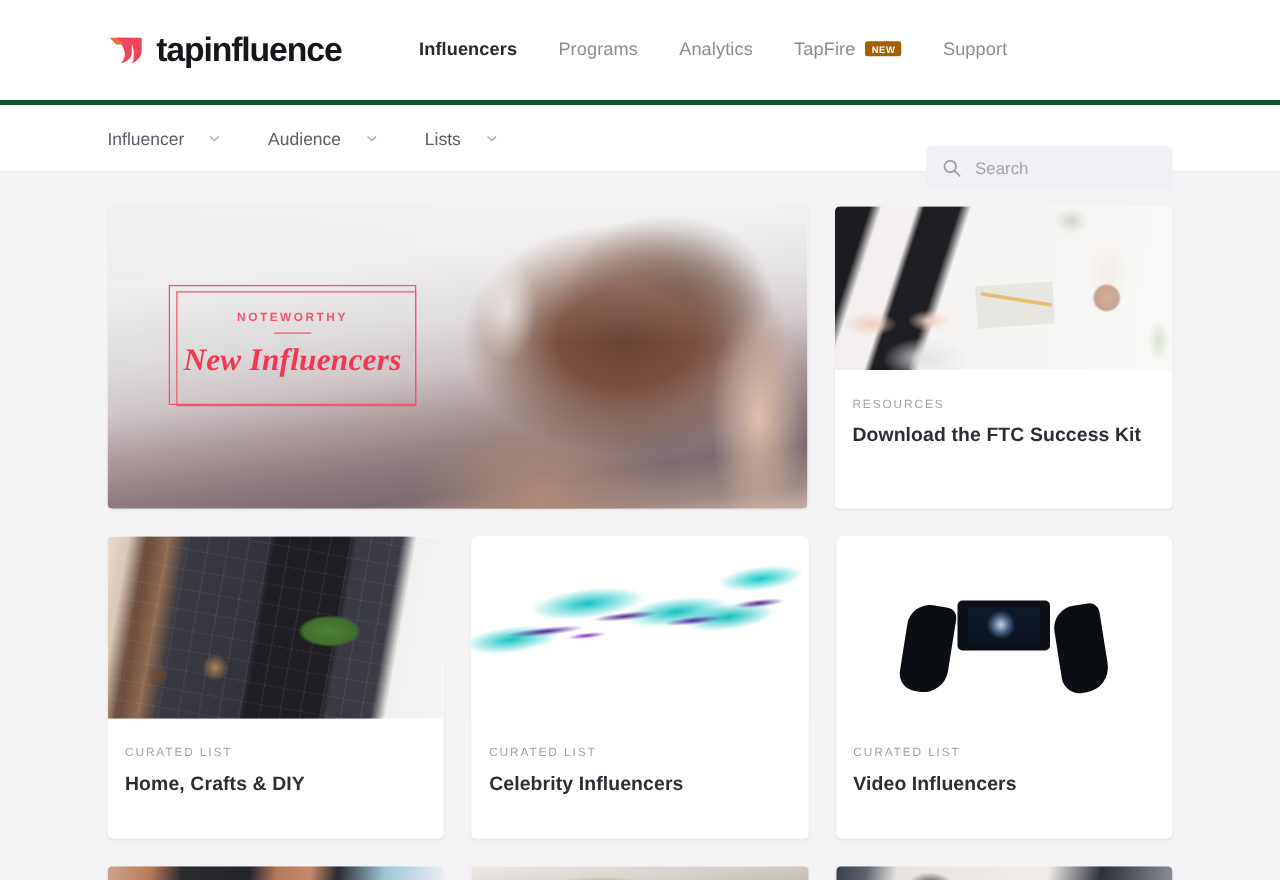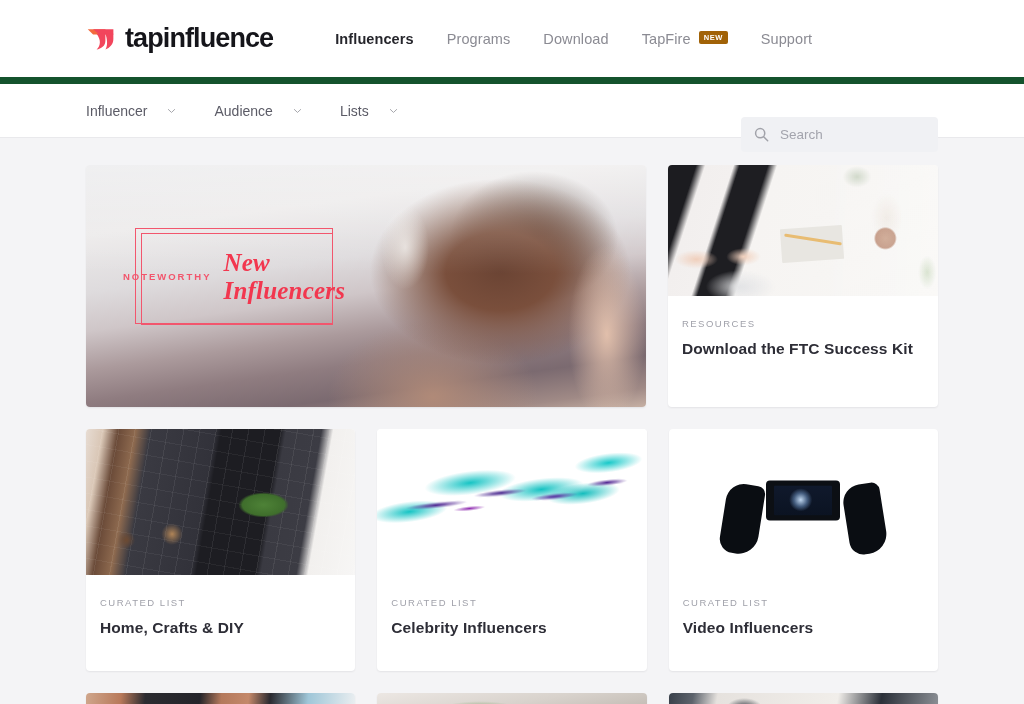--- a/index.html
+++ b/index.html
@@ -10,21 +10,21 @@
     overflow: hidden;
   }
 
   
   .header {
     height: 84px;
     background: #ffffff;
     display: flex;
     align-items: center;
     padding: 0 86px;
-    border-bottom: 7px solid #14532d;
+    border-bottom: 4px solid #14532d;
     position: relative;
   }
   .logo {
     display: flex;
     align-items: center;
     gap: 9px;
     margin-right: 62px;
   }
   .logo-mark { width: 30px; height: 26px; display: block; }
   .logo-text {
@@ -157,21 +157,21 @@
     position: absolute;
     left: 55px; top: 68px;
     width: 192px; height: 92px;
     border: 1.6px solid #f2566d;
   }
   .hero-frame.outer { left: 49px; top: 63px; width: 198px; height: 96px; }
   .hero-copy {
     position: absolute;
     left: 49px; top: 63px;
     width: 198px; height: 96px;
-    display: flex; flex-direction: row;
+    display: flex; flex-direction: column;
     align-items: center; justify-content: center;
     gap: 6px;
   }
   .hero-kicker {
     font-size: 9.5px; font-weight: 700;
     letter-spacing: 2px; color: #f2556c;
   }
   .hero-rule { width: 30px; height: 1.6px; background: #f2556c; }
   .hero-title {
     font-family: "Liberation Serif", serif;
@@ -334,21 +334,21 @@
   </div>
 
   <nav class="mainnav">
     <a href="#" class="active">
       <span>Influencers</span>
     </a>
     <a href="#">
       <span>Programs</span>
     </a>
     <a href="#">
-      <span>Download</span>
+      <span>Analytics</span>
     </a>
     <a href="#">
       <span>TapFire</span>
       <span class="badge-new">NEW</span>
     </a>
     <a href="#">
       <span>Support</span>
     </a>
   </nav>
 </div>

